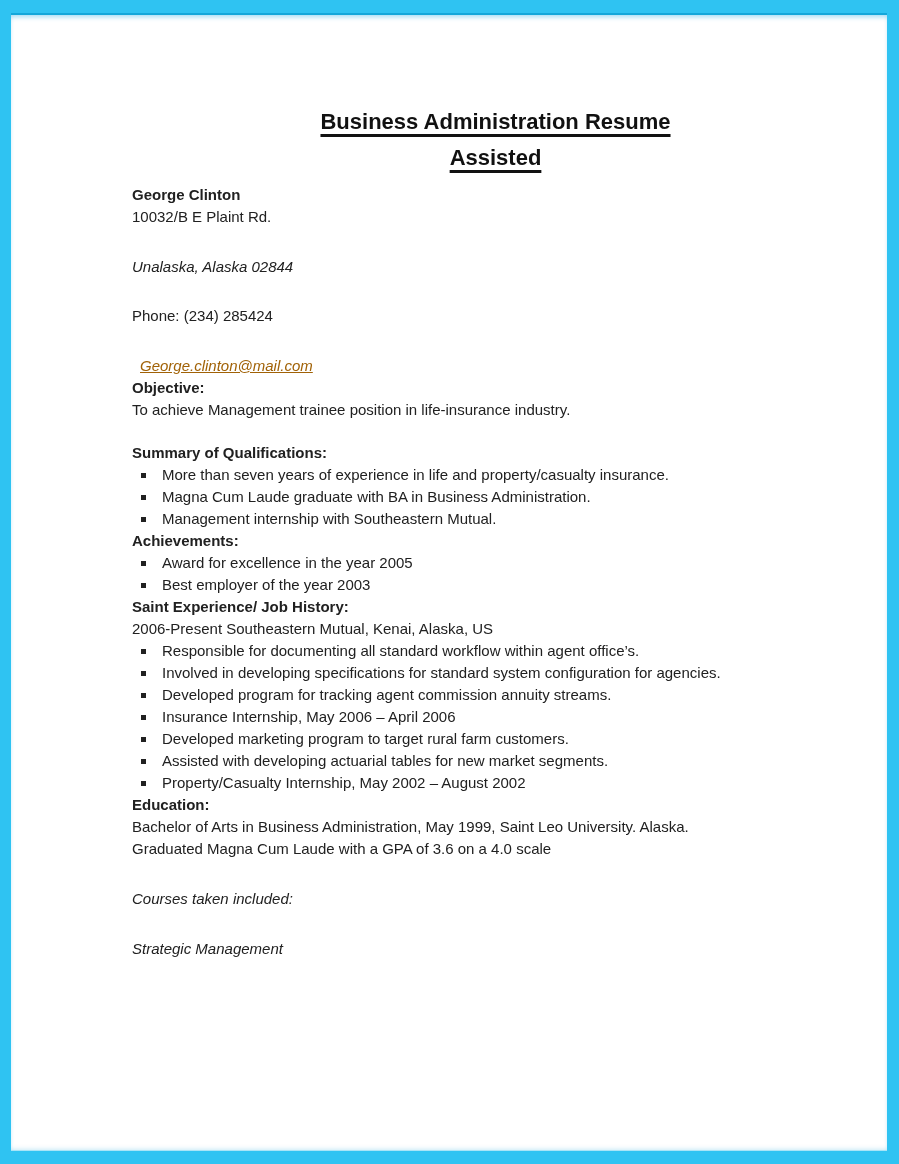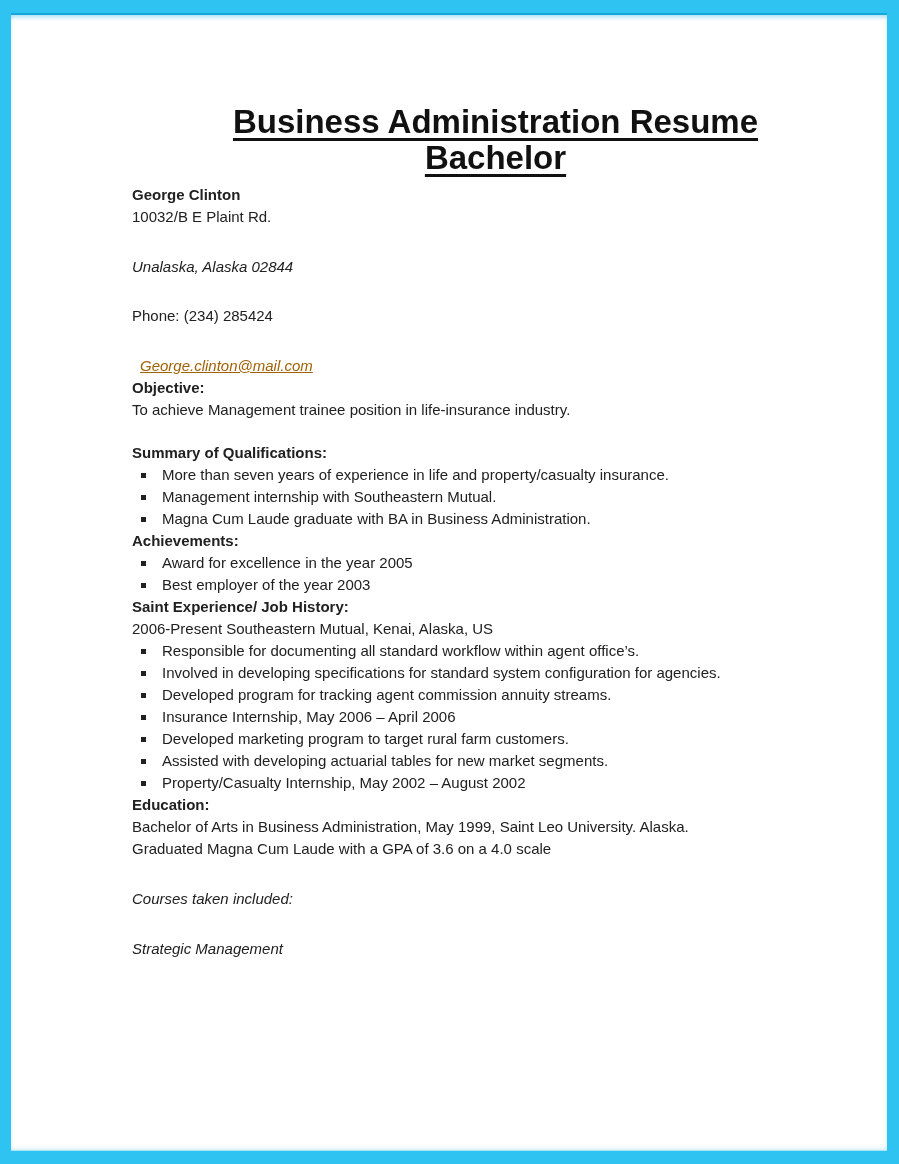--- a/index.html
+++ b/index.html
@@ -35,21 +35,21 @@
     color: #212121;
     font-family: "Liberation Sans", "DejaVu Sans", sans-serif;
     font-size: 15px;
     line-height: 22px;
   }
   h1.doc-title {
     margin: 89px 0 8px 0;
     text-align: center;
     font-family: "Liberation Sans", sans-serif;
     font-weight: bold;
-    font-size: 33px;
+    font-size: 22px;
     line-height: 36px;
     color: #111111;
   }
   h1.doc-title .tline {
     text-decoration: underline;
     text-decoration-thickness: 3px;
     text-underline-offset: 5px;
   }
   .line { margin: 0; }
   .bold { font-weight: bold; }
@@ -83,36 +83,36 @@
     background: #212121;
   }
 </style>
 </head>
 <body>
 
 <div class="frame">
   <div class="page">
     <div class="content">
 
-      <h1 class="doc-title"><span class="tline">Business Administration Resume</span><br><span class="tline">Bachelor</span></h1>
+      <h1 class="doc-title"><span class="tline">Business Administration Resume</span><br><span class="tline">Assisted</span></h1>
 
       <p class="line bold">George Clinton</p>
       <p class="line">10032/B E Plaint Rd.</p>
       <p class="line gap-lg">Unalaska, Alaska 02844</p>
       <p class="line gap-md">Phone: (234) 285424</p>
       <p class="line gap-lg"><a class="email-link">George.clinton@mail.com</a></p>
 
       <p class="line bold">Objective:</p>
       <p class="line">To achieve Management trainee position in life-insurance industry.</p>
 
       <p class="line bold gap-sec">Summary of Qualifications:</p>
       <ul class="blist">
         <li><span class="sq"></span><span>More than seven years of experience in life and property/casualty insurance.</span></li>
+        <li><span class="sq"></span><span>Magna Cum Laude graduate with BA in Business Administration.</span></li>
         <li><span class="sq"></span><span>Management internship with Southeastern Mutual.</span></li>
-        <li><span class="sq"></span><span>Magna Cum Laude graduate with BA in Business Administration.</span></li>
       </ul>
 
       <p class="line bold">Achievements:</p>
       <ul class="blist">
         <li><span class="sq"></span><span>Award for excellence in the year 2005</span></li>
         <li><span class="sq"></span><span>Best employer of the year 2003</span></li>
       </ul>
 
       <p class="line bold">Saint Experience/ Job History:</p>
       <p class="line">2006-Present Southeastern Mutual, Kenai, Alaska, US</p>

